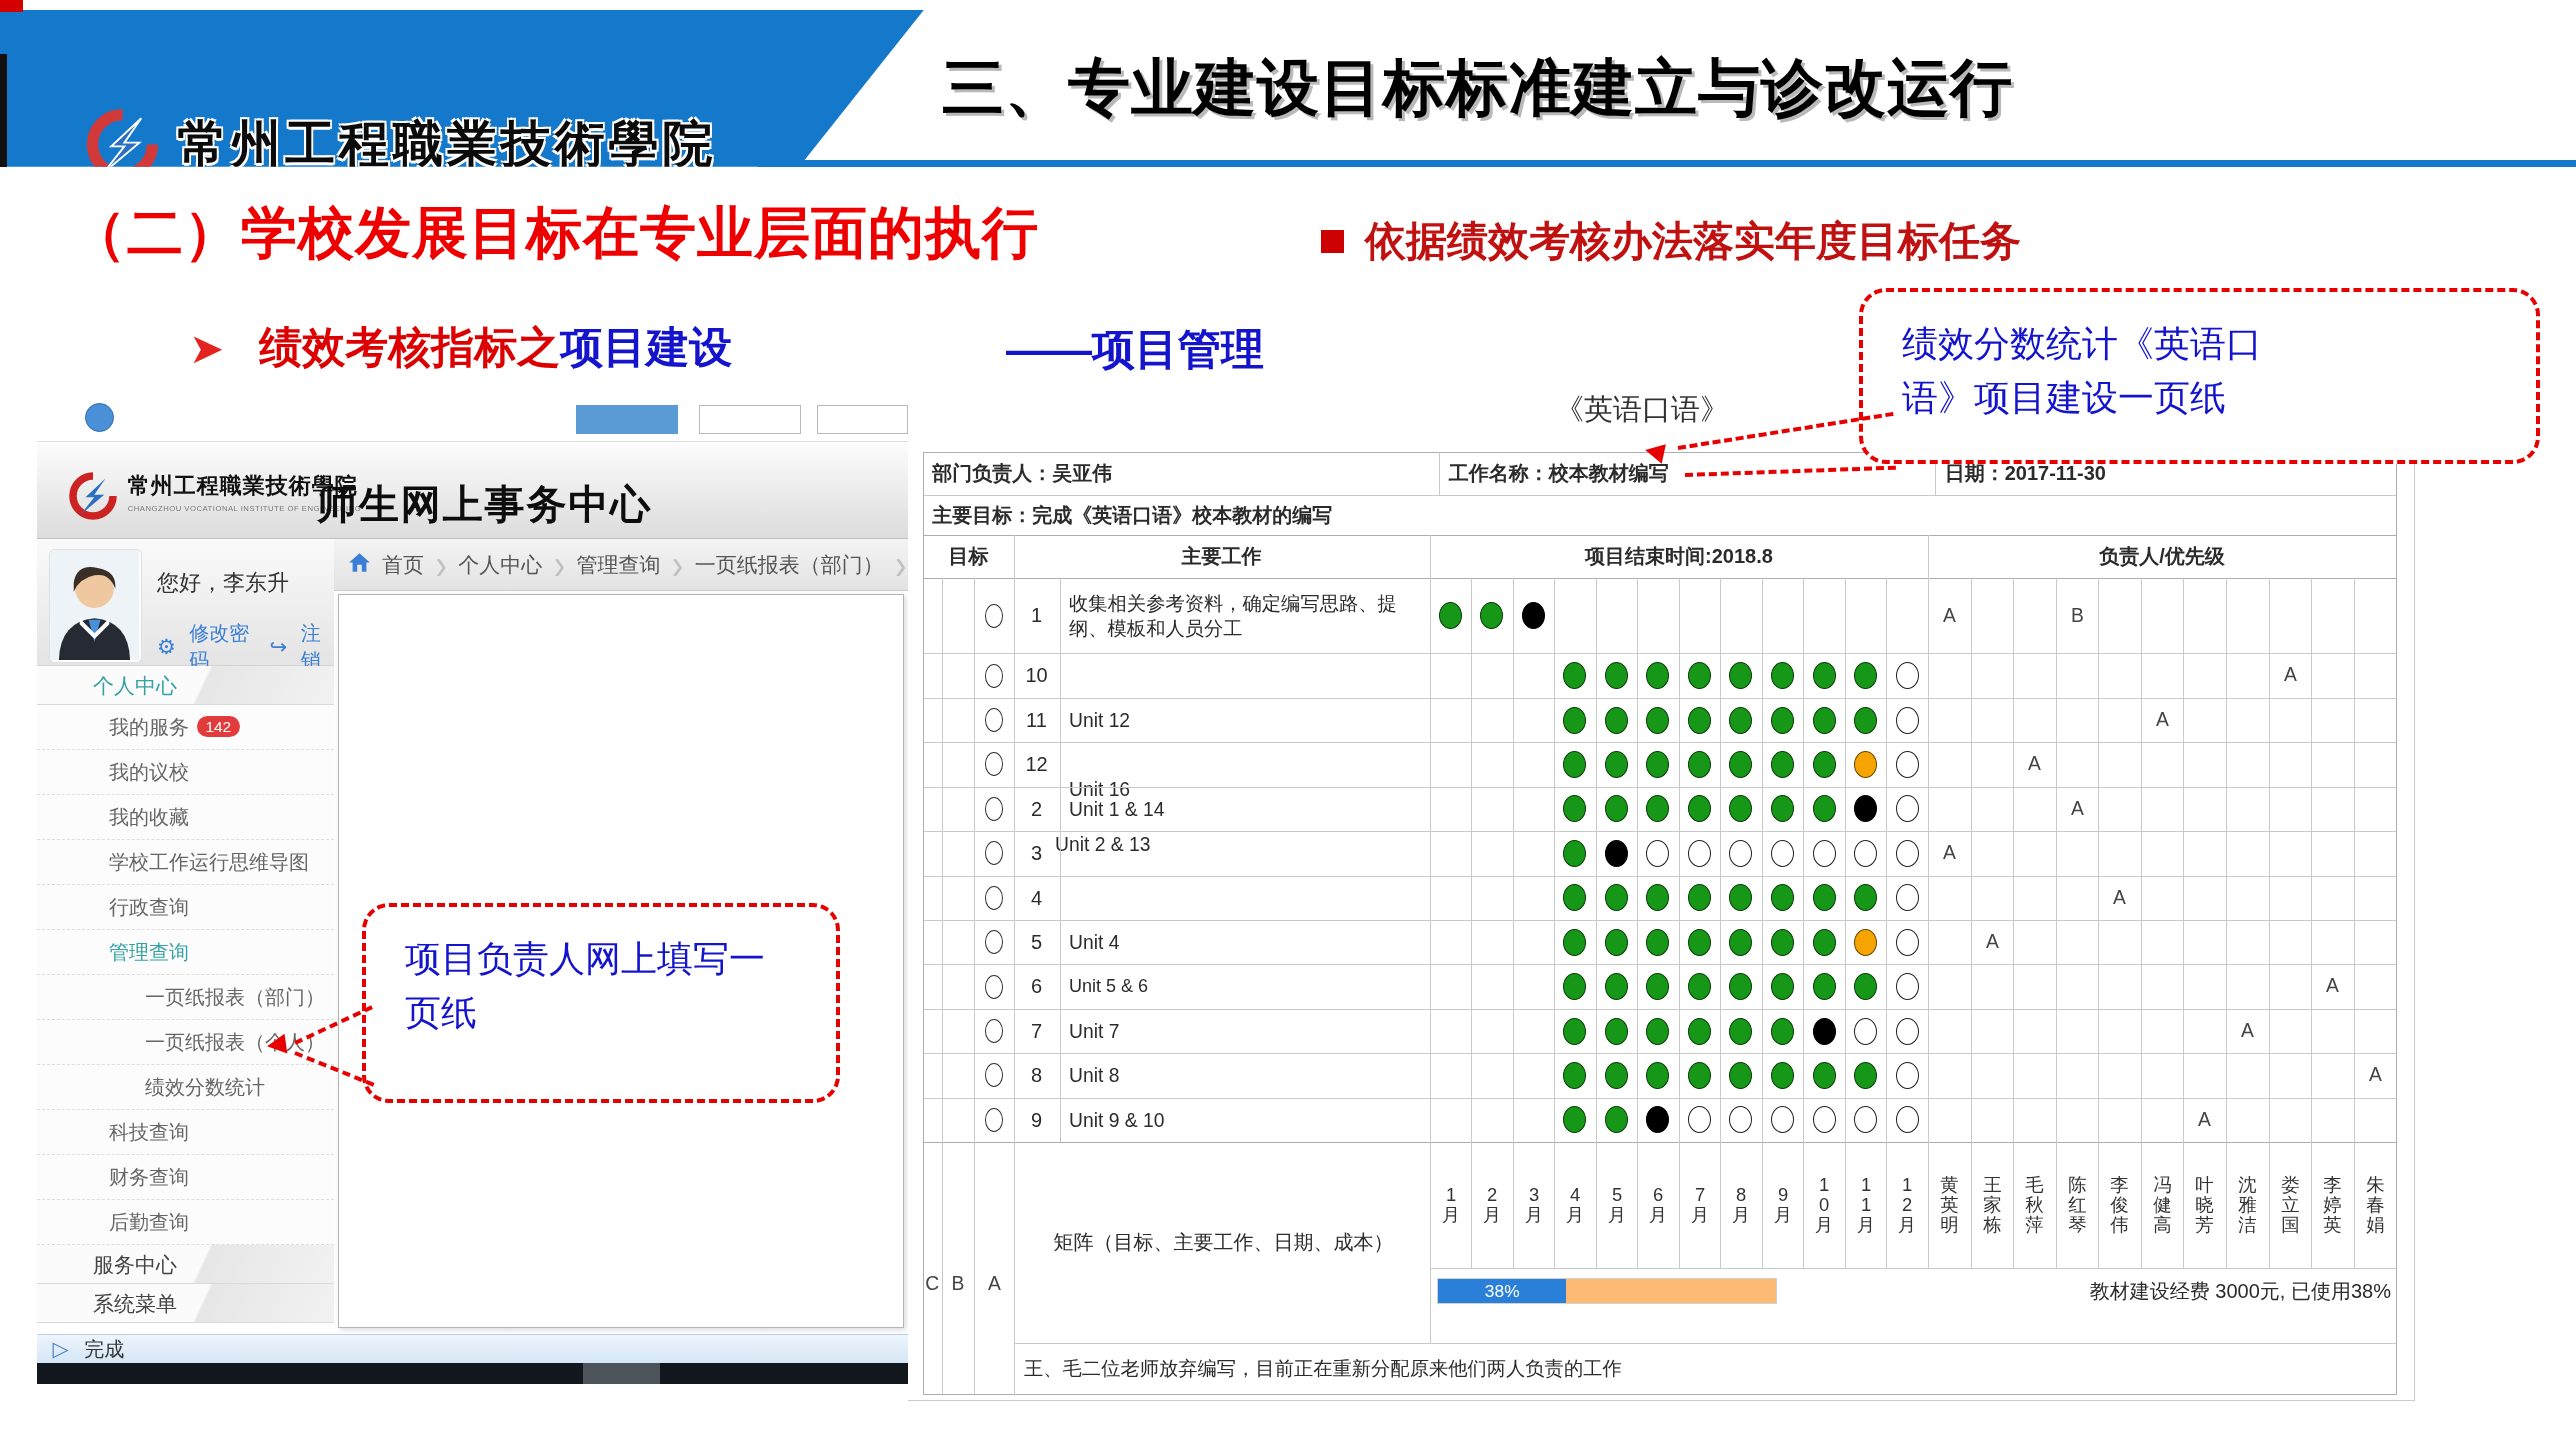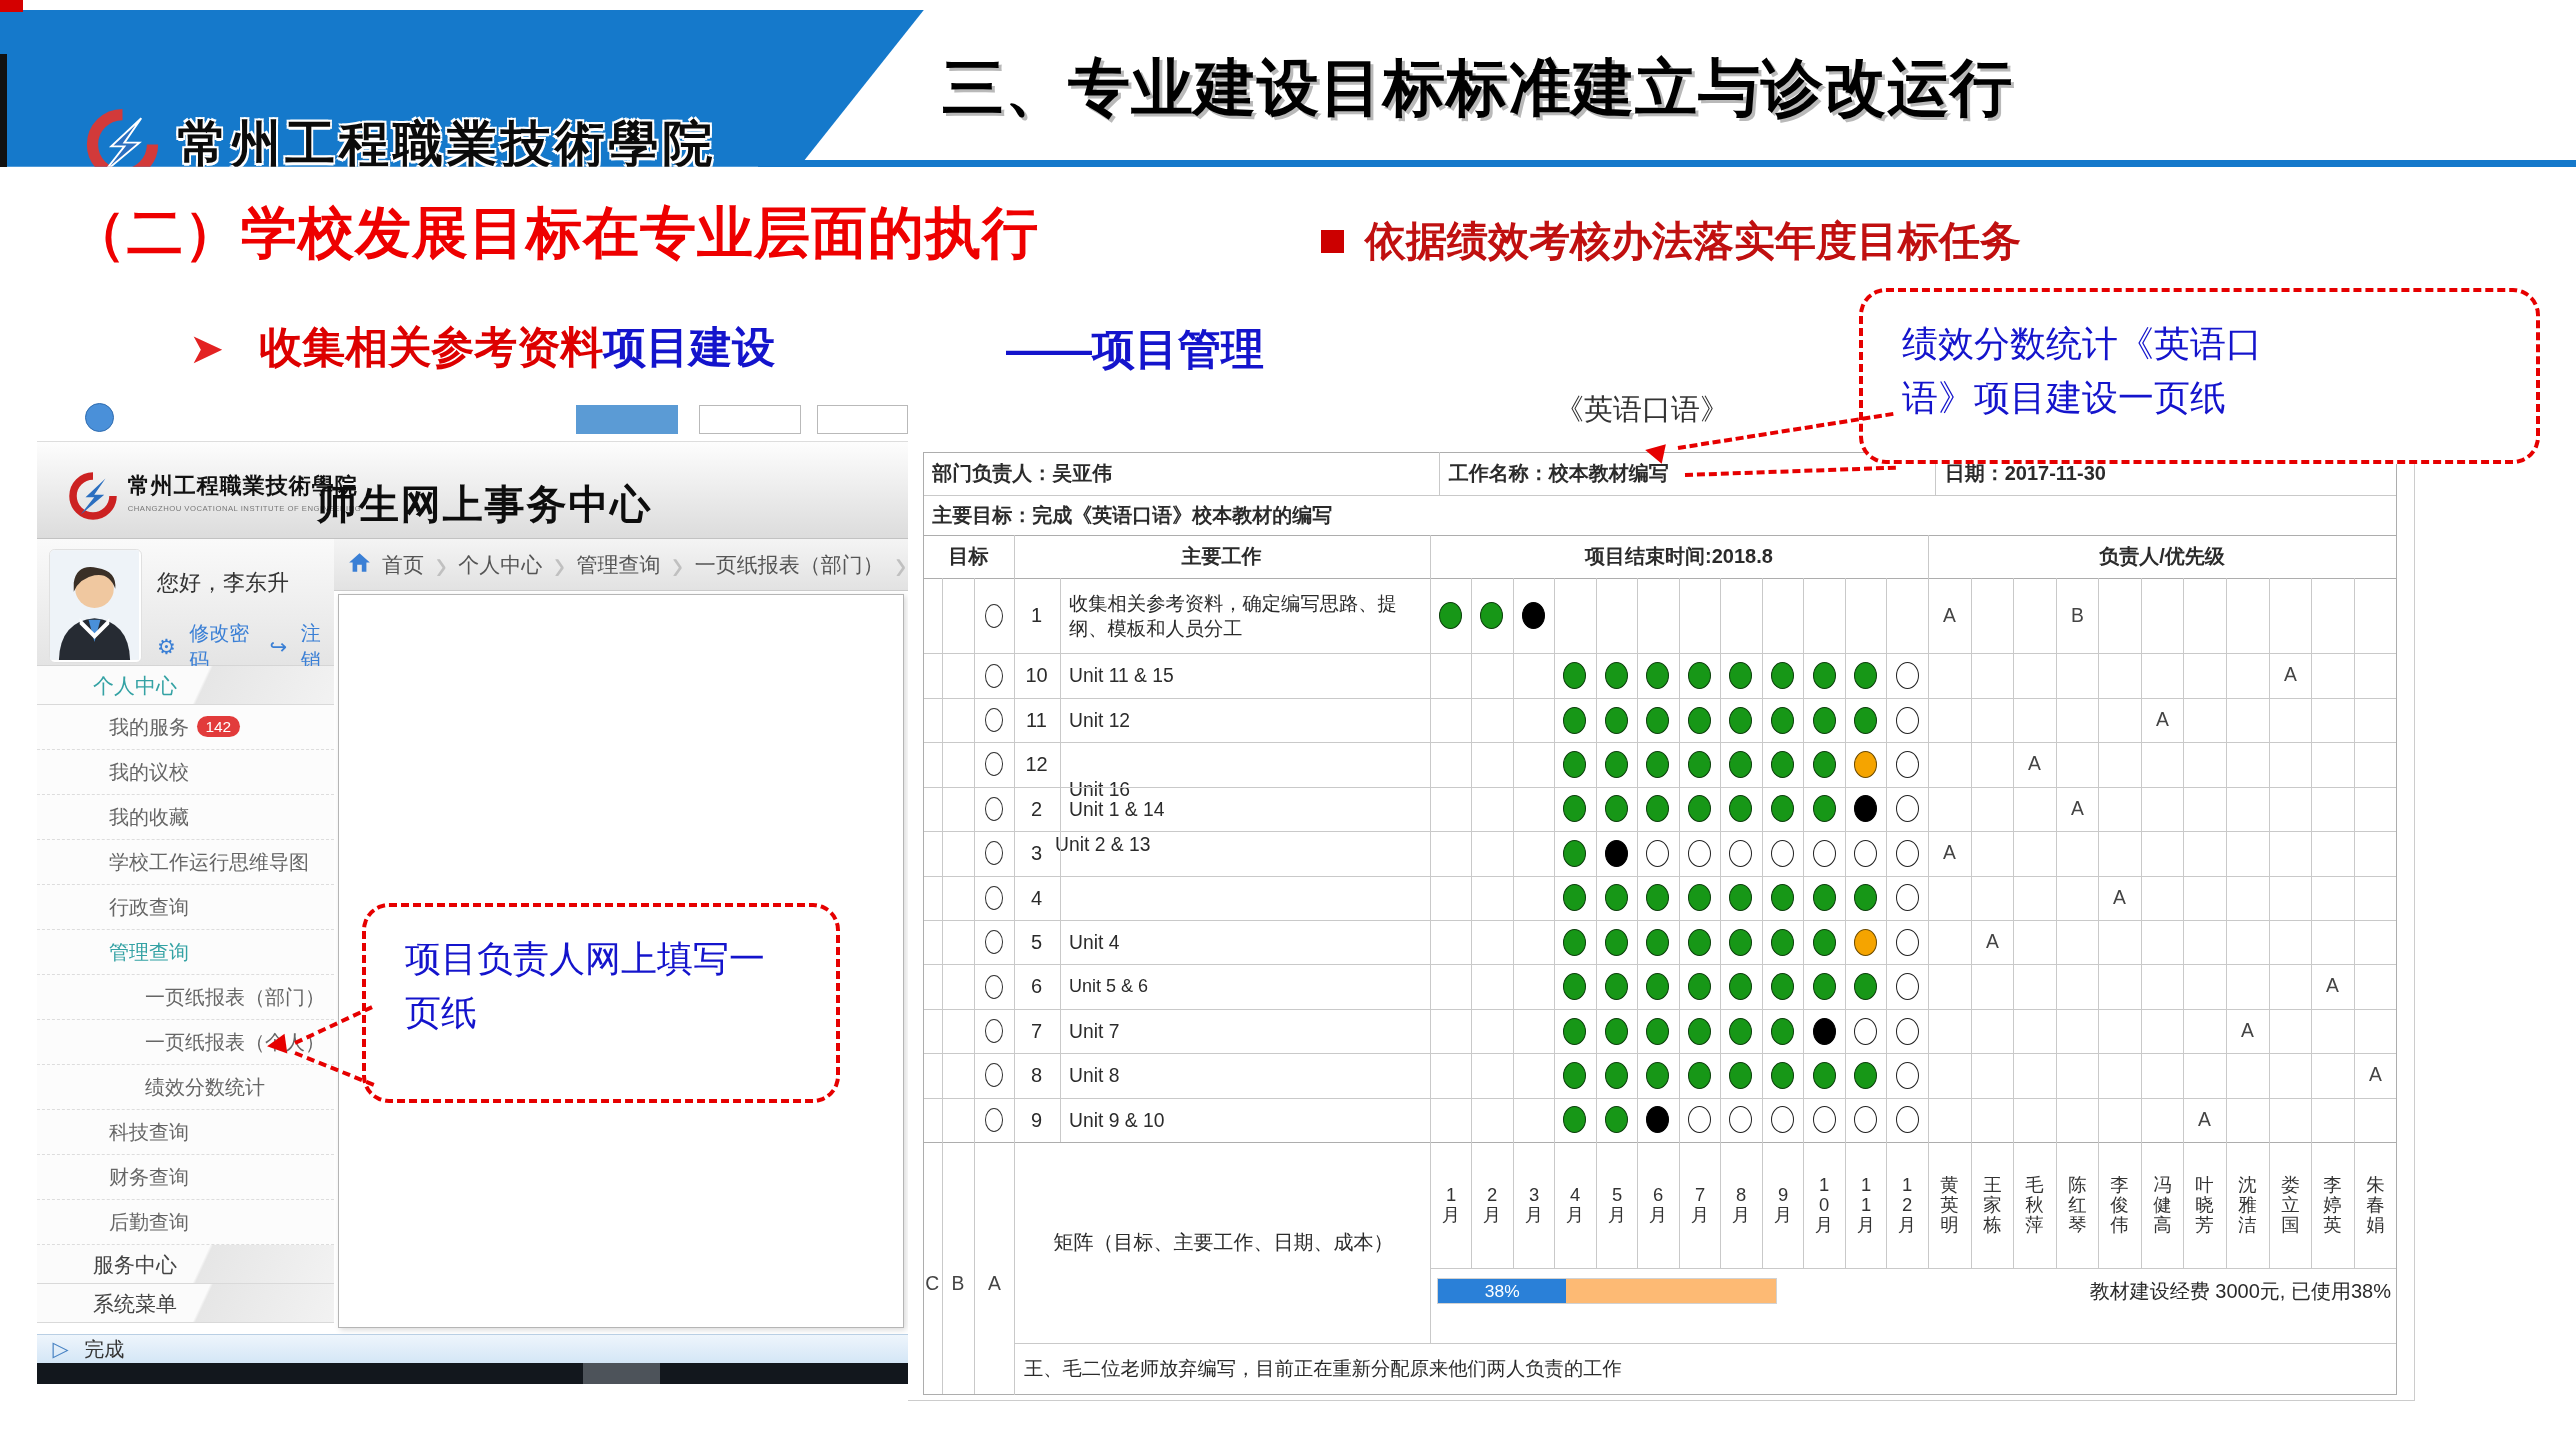--- a/index.html
+++ b/index.html
@@ -126,21 +126,21 @@
 
   <div class="heading">（二）学校发展目标在专业层面的执行</div>
 
   <div class="bullet-row">
     <span class="bullet-sq"></span>
     <span class="bullet-text">依据绩效考核办法落实年度目标任务</span>
   </div>
 
   <div class="sub-row">
     <span class="sub-arrow">➤</span>
-    <span class="sub-red">收集相关参考资料</span>
+    <span class="sub-red">绩效考核指标之</span>
     <span class="sub-blue">项目建设</span>
   </div>
   <div class="sub-dash">——项目管理</div>
 
   <div id="portal">
     <div class="p-topstrip">
       <div class="p-circle"></div>
       <div class="p-tab blue" style="left:539px"></div>
       <div class="p-tab white" style="left:662px"></div>
       <div class="p-tab white" style="left:780px;width:91px"></div>
@@ -237,21 +237,20 @@
       <div class="tmark" style="left: 77px; top: 222px;"></div>
       <div class="cell c" style="left: 106px; top: 196px; width: 45px; height: 75px; padding-left: 0px;">1</div>
       <div class="cell" style="left: 161px; top: 196px; width: 353px; height: 75px; font-size: 19.3px; line-height: 25px;">收集相关参考资料，确定编写思路、提纲、模板和人员分工</div>
       <div class="dot g" style="left: 531px; top: 220px;"></div>
       <div class="dot g" style="left: 572px; top: 220px;"></div>
       <div class="dot k" style="left: 614px; top: 220px;"></div>
       <div class="letter" style="left: 1020px; top: 196px; width: 43px; height: 75px;">A</div>
       <div class="letter" style="left: 1148px; top: 196px; width: 43px; height: 75px;">B</div>
       <div class="tmark" style="left: 77px; top: 282px;"></div>
       <div class="cell c" style="left: 106px; top: 271px; width: 45px; height: 44px; padding-left: 0px; text-align: right;">10</div>
-      <div class="cell" style="left: 161px; top: 271px; width: 353px; height: 44px; font-size: 19.3px; line-height: 25px;">Unit 11 &amp; 15</div>
       <div class="dot g" style="left: 655px; top: 280px;"></div>
       <div class="dot g" style="left: 697px; top: 280px;"></div>
       <div class="dot g" style="left: 738px; top: 280px;"></div>
       <div class="dot g" style="left: 780px; top: 280px;"></div>
       <div class="dot g" style="left: 821px; top: 280px;"></div>
       <div class="dot g" style="left: 863px; top: 280px;"></div>
       <div class="dot g" style="left: 905px; top: 280px;"></div>
       <div class="dot g" style="left: 946px; top: 280px;"></div>
       <div class="dot h" style="left: 988px; top: 280px;"></div>
       <div class="letter" style="left: 1361px; top: 271px; width: 43px; height: 44px;">A</div>

